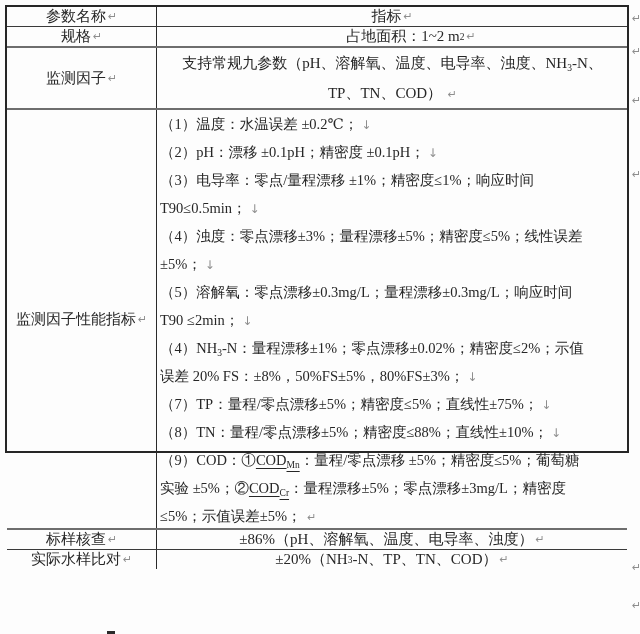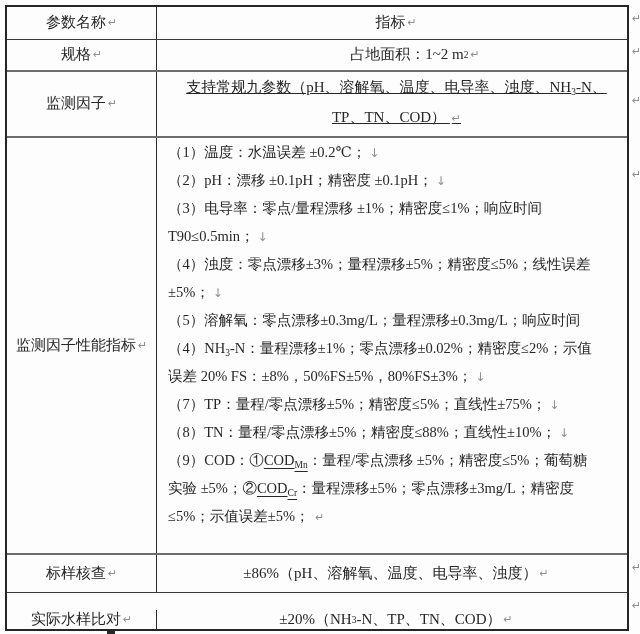--- a/index.html
+++ b/index.html
@@ -4,44 +4,44 @@
 <style>
   html,body{margin:0;padding:0;}
   body{
     width:640px;height:634px;position:relative;overflow:hidden;
     background:#fdfdfd;
     font-family:"Liberation Serif","DejaVu Serif",serif;
     color:#262626;
     -webkit-font-smoothing:antialiased;
   }
   .doc-table{
-    position:absolute;left:5px;top:5px;width:624px;height:626px;
+    position:absolute;left:5px;top:5px;width:624px;height:448px;
     box-sizing:border-box;border:2px solid #262626;
     display:flex;flex-direction:column;background:#fdfdfd;
   }
   .row{display:flex;box-sizing:border-box;border-bottom:1px solid #3a3a3a;}
   .row.thick{border-bottom:2px solid #6e6e6e;}
   .row:last-child{border-bottom:none;}
   .cell{box-sizing:border-box;}
   .cell.left{
     width:150px;flex:0 0 150px;border-right:1px solid #2a2a2a;
     display:flex;align-items:center;justify-content:center;
     font-size:15px;text-align:center;
   }
-  .cell.right{flex:1;min-width:0;margin-left:8px;}
+  .cell.right{flex:1;min-width:0;}
   .cell.center{display:flex;align-items:center;justify-content:center;font-size:15px;}
   .cell.lines{display:block;padding:0 2px 0 3px;}
   .r-header{height:33px;}
   .r-spec{height:32px;gap:38px;}
   .r-factors{height:67px;}
   .r-perf{height:420px;}
   .r-check{height:38px;}
   .r-compare{height:36px;align-items:flex-end;}
   .factor-lines{padding-top:3px;}
-  .factor-lines .line{height:30px;line-height:30px;text-align:center;font-size:15px;white-space:nowrap;text-decoration:underline;}
+  .factor-lines .line{height:30px;line-height:30px;text-align:center;font-size:15px;white-space:nowrap;}
   .perf-lines .line{height:28px;line-height:28px;font-size:14.5px;white-space:nowrap;}
   .sub{font-size:9.5px;vertical-align:-3px;}
   .sup{font-size:9.5px;vertical-align:5px;}
   .pm{color:#8e8e8e;font-size:11px;margin-left:2px;font-family:"DejaVu Sans",sans-serif;}
   .br{color:#8e8e8e;font-size:12px;margin-left:3px;font-family:"DejaVu Sans",sans-serif;}
   .sq{
     text-decoration-line:underline;text-decoration-style:wavy;
     text-decoration-color:#d23a2a;text-decoration-thickness:1px;
     text-underline-offset:3px;
     text-decoration:underline;
@@ -99,20 +99,21 @@
         <span class="pm">↵</span>
       </div>
     <div class="cell right lines perf-lines">
         <div class="line"><span>（1）温度：水温误差 ±0.2℃；</span><span class="br">↓</span></div>
         <div class="line"><span>（2）pH：漂移 ±0.1pH；精密度 ±0.1pH；</span><span class="br">↓</span></div>
         <div class="line"><span>（3）电导率：零点/量程漂移 ±1%；精密度≤1%；响应时间</span></div>
         <div class="line"><span>T90≤0.5min；</span><span class="br">↓</span></div>
         <div class="line"><span>（4）浊度：零点漂移±3%；量程漂移±5%；精密度≤5%；线性误差</span></div>
         <div class="line"><span>±5%；</span><span class="br">↓</span></div>
         <div class="line"><span>（5）溶解氧：零点漂移±0.3mg/L；量程漂移±0.3mg/L；响应时间</span></div>
+        <div class="line"><span>T90 ≤2min；</span><span class="br">↓</span></div>
         <div class="line"><span>（4）NH</span><span class="sub">3</span><span>-N：量程漂移±1%；零点漂移±0.02%；精密度≤2%；示值</span></div>
         <div class="line"><span>误差 20% FS：±8%，50%FS±5%，80%FS±3%；</span><span class="br">↓</span></div>
         <div class="line"><span>（7）TP：量程/零点漂移±5%；精密度≤5%；直线性±75%；</span><span class="br">↓</span></div>
         <div class="line"><span>（8）TN：量程/零点漂移±5%；精密度≤88%；直线性±10%；</span><span class="br">↓</span></div>
         <div class="line"><span>（9）COD：①</span><span class="sq">COD</span><span class="sq sub">Mn</span><span>：量程/零点漂移 ±5%；精密度≤5%；葡萄糖</span></div>
         <div class="line"><span>实验 ±5%；②</span><span class="sq">COD</span><span class="sq sub">Cr</span><span>：量程漂移±5%；零点漂移±3mg/L；精密度</span></div>
         <div class="line"><span>≤5%；示值误差±5%； </span><span class="pm">↵</span></div>
       </div>
   </div>
 

